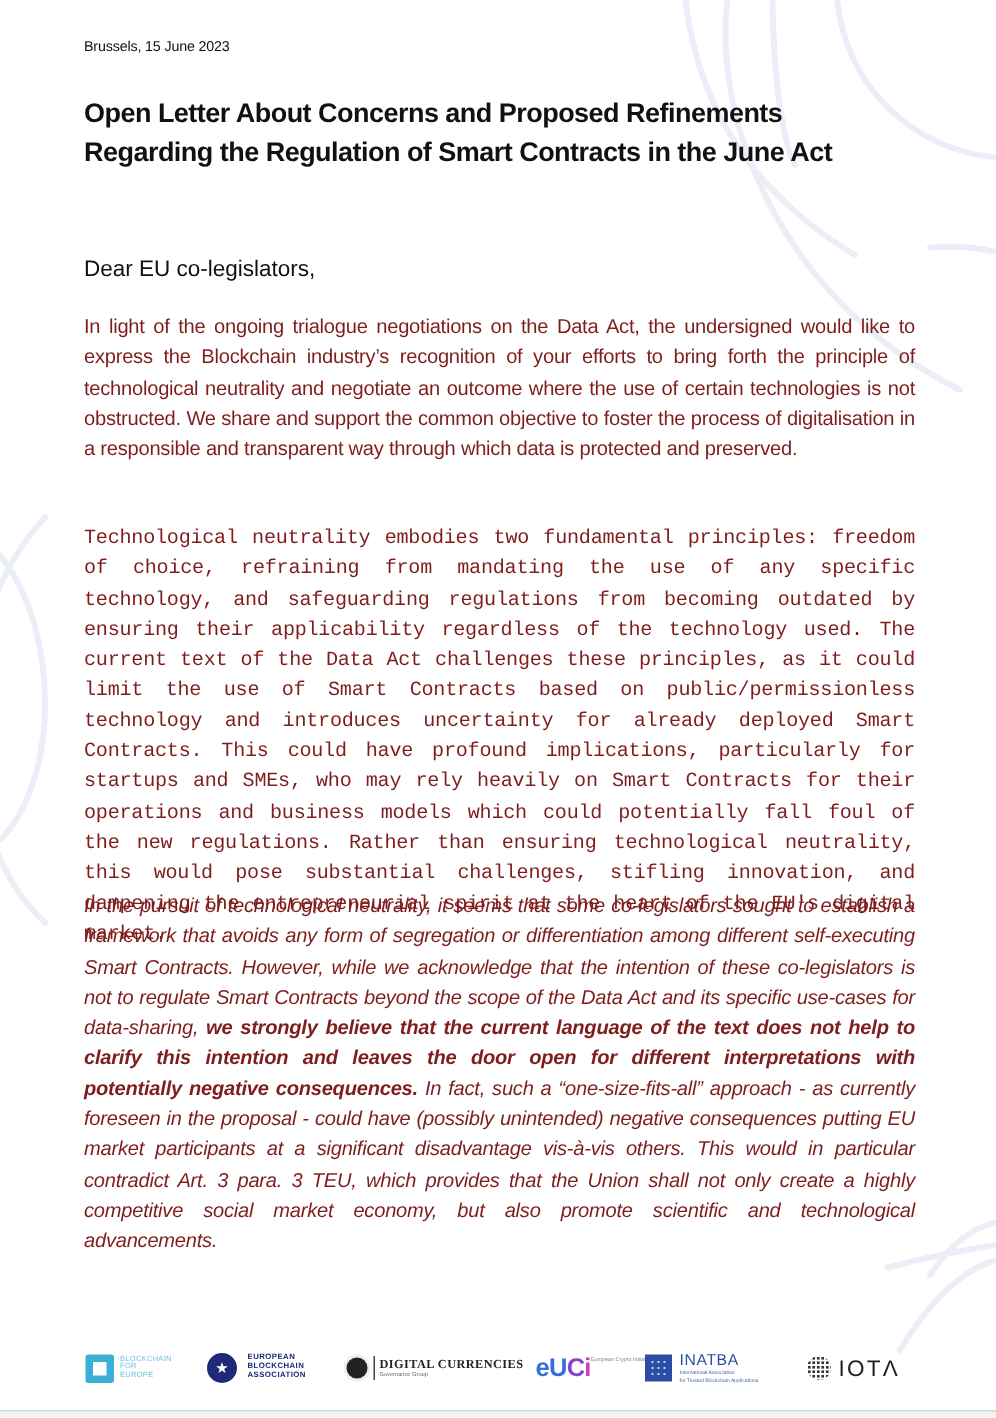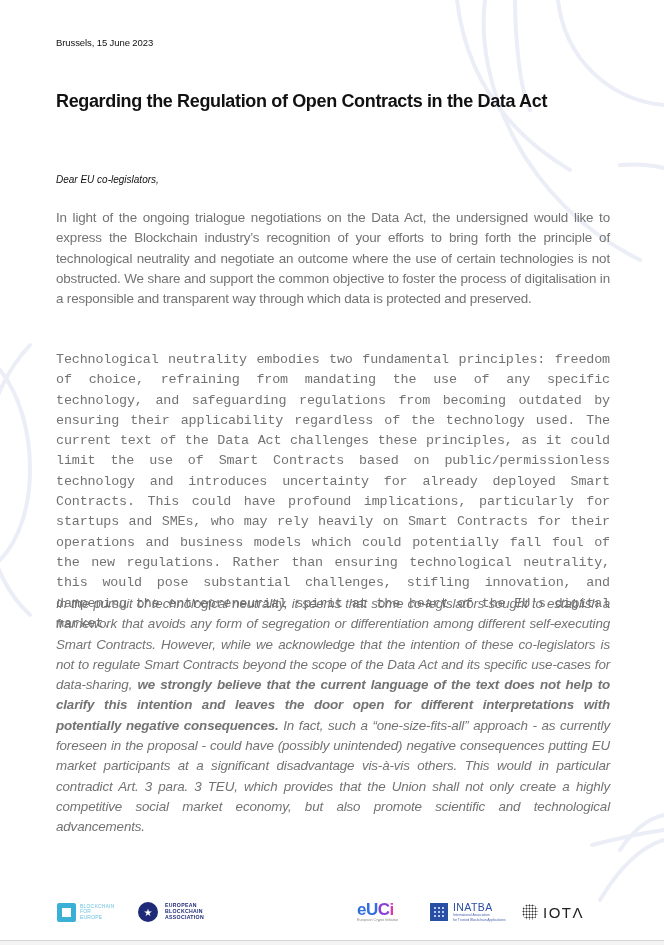--- a/index.html
+++ b/index.html
@@ -24,21 +24,21 @@
     }
     .page {
       position: absolute;
       left: 56px;
       top: 0;
       width: 554px;
       z-index: 1;
     }
     .dateline {
       position: absolute;
-      top: 37px;
+      top: 26px;
       left: 0;
       font-size: 9.5px;
       letter-spacing: -0.1px;
       color: #111;
       white-space: nowrap;
     }
     .title {
       position: absolute;
       top: 63px;
       left: 0;
@@ -47,35 +47,34 @@
       font-size: 18px;
       line-height: 25.5px;
       font-weight: bold;
       letter-spacing: -0.35px;
       color: #111;
     }
     .salutation {
       position: absolute;
       top: 170px;
       left: 0;
-      font-size: 10px;
+      font-size: 15px;
       line-height: 20px;
       white-space: nowrap;
-      font-style: italic;
     }
     .para {
       position: absolute;
       left: 0;
       width: 554px;
       margin: 0;
       font-size: 13.4px;
       line-height: 20.3px;
       text-align: justify;
       letter-spacing: -0.15px;
-      color: #737373;
+      color: #7f1d1d;
     }
     .para b { font-weight: bold; }
     #p1 { top: 208px; }
     #p2 { top: 350px; font-family: Liberation Mono, monospace; }
     #p3 { top: 594px; font-style: italic; }
 
     .footer-rule {
       position: absolute;
       left: 0;
       top: 940px;
@@ -97,21 +96,21 @@
       position: absolute;
       display: flex;
       align-items: center;
       height: 30px;
     }
     .logo-bfe { left: 57px; }
     .logo-eba { left: 138px; }
     .logo-dcgg { left: 231px; }
     .logo-euci { left: 357px; }
     .logo-inatba { left: 430px; }
-    .logo-iota { left: 522px; }
+    .logo-iota { left: 538px; }
 
     .bfe-mark {
       width: 19px; height: 19px;
       background: #3bb0d6;
       border-radius: 2px;
       position: relative;
       margin-right: 4px;
     }
     .bfe-mark::after {
       content: "";
@@ -159,21 +158,21 @@
       font-weight: bold;
       letter-spacing: 0.3px;
       color: #222;
       line-height: 9px;
     }
     .dcgg-sub {
       font-size: 3.8px;
       color: #666;
       line-height: 5px;
     }
-    .euci-wrap { display: flex; flex-direction: column; align-items: flex-start; }
+    .euci-wrap { display: flex; align-items: flex-start; }
     .euci-word {
       font-size: 17px;
       font-weight: bold;
       line-height: 16px;
       letter-spacing: -0.5px;
     }
     .euci-word .c1 { color: #2f6fe0; }
     .euci-word .c2 { color: #8b3fd9; }
     .euci-word .c3 { color: #d63ab3; }
     .euci-sub {
@@ -235,22 +234,22 @@
     <path d="M 620 850 Q 640 820, 664 815"></path>
     <path d="M 592 845 Q 630 835, 664 830"></path>
     <path d="M 600 900 Q 630 850, 664 840"></path>
   </g>
 </svg>
 
 <div class="page">
   <div class="dateline">Brussels, 15 June 2023</div>
 
   <h1 class="title">
-    <br>
-    <span>Regarding the Regulation of Open Contracts in the Data Act</span>
+    <span>Open Letter About Concerns and Proposed Refinements</span><br>
+    <span>Regarding the Regulation of Smart Contracts in the June Act</span>
   </h1>
 
   <div class="salutation">Dear EU co-legislators,</div>
 
   <p class="para" id="p1">In light of the ongoing trialogue negotiations on the Data Act, the undersigned would like to express the Blockchain industry’s recognition of your efforts to bring forth the principle of technological neutrality and negotiate an outcome where the use of certain technologies is not obstructed. We share and support the common objective to foster the process of digitalisation in a responsible and transparent way through which data is protected and preserved.</p>
 
   <p class="para" id="p2">Technological neutrality embodies two fundamental principles: freedom of choice, refraining from mandating the use of any specific technology, and safeguarding regulations from becoming outdated by ensuring their applicability regardless of the technology used. The current text of the Data Act challenges these principles, as it could limit the use of Smart Contracts based on public/permissionless technology and introduces uncertainty for already deployed Smart Contracts. This could have profound implications, particularly for startups and SMEs, who may rely heavily on Smart Contracts for their operations and business models which could potentially fall foul of the new regulations. Rather than ensuring technological neutrality, this would pose substantial challenges, stifling innovation, and dampening the entrepreneurial spirit at the heart of the EU's digital market.</p>
 
   <p class="para" id="p3"><span>In the pursuit of technological neutrality, it seems that some co-legislators sought to establish a framework that avoids any form of segregation or differentiation among different self-executing Smart Contracts. However, while we acknowledge that the intention of these co-legislators is not to regulate Smart Contracts beyond the scope of the Data Act and its specific use-cases for data-sharing, </span><b>we strongly believe that the current language of the text does not help to clarify this intention and leaves the door open for different interpretations with potentially negative consequences.</b><span> In fact, such a “one-size-fits-all” approach - as currently foreseen in the proposal - could have (possibly unintended) negative consequences putting EU market participants at a significant disadvantage vis-à-vis others. This would in particular contradict Art. 3 para. 3 TEU, which provides that the Union shall not only create a highly competitive social market economy, but also promote scientific and technological advancements.</span></p>
 </div>
@@ -267,20 +266,28 @@
 
   <div class="logo logo-eba">
     <div class="eba-mark">★</div>
     <div class="eba-text">
       <div>EUROPEAN</div>
       <div>BLOCKCHAIN</div>
       <div>ASSOCIATION</div>
     </div>
   </div>
 
+  <div class="logo logo-dcgg">
+    <div class="dcgg-mark"></div>
+    <div class="dcgg-sep"></div>
+    <div class="dcgg-text">
+      <span class="dcgg-title">DIGITAL CURRENCIES</span>
+      <span class="dcgg-sub">Governance Group</span>
+    </div>
+  </div>
 
   <div class="logo logo-euci">
     <div class="euci-wrap">
       <div class="euci-word"><span class="c1">e</span><span class="c1">U</span><span class="c2">C</span><span class="c3">i</span></div>
       <div class="euci-sub">European Crypto Initiative</div>
     </div>
   </div>
 
   <div class="logo logo-inatba">
     <div class="inatba-flag"></div>

